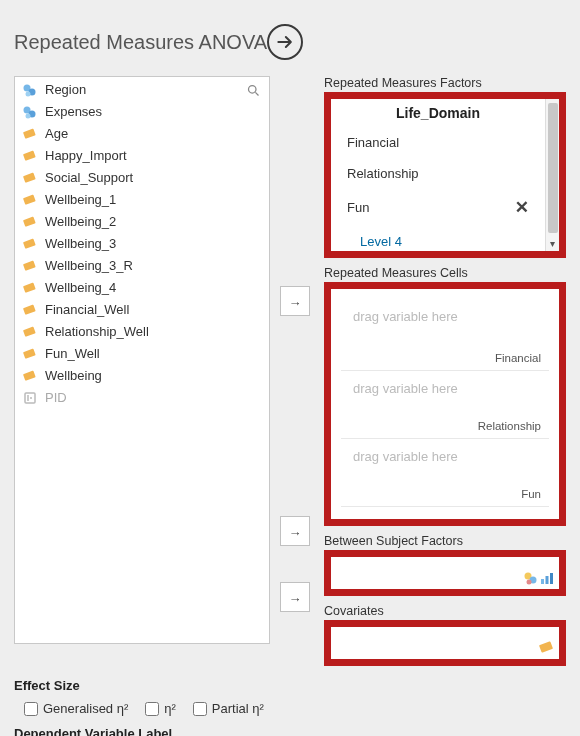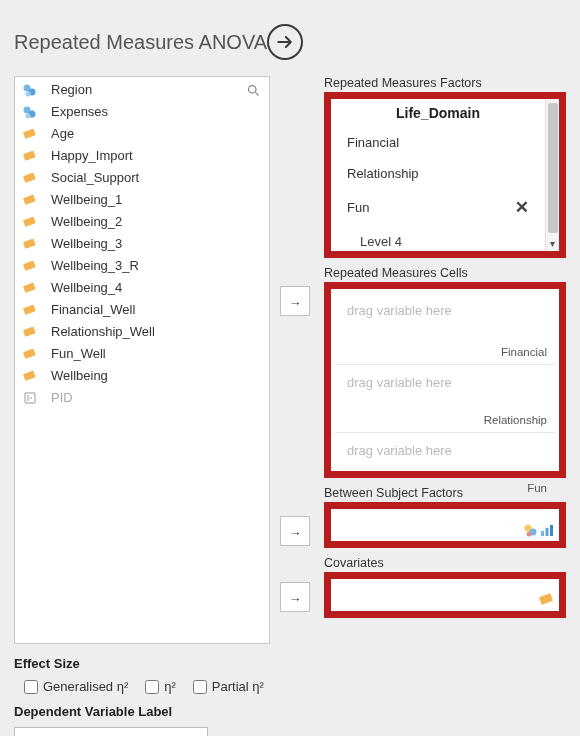--- a/index.html
+++ b/index.html
@@ -52,21 +52,21 @@
   }
   .search-icon {
     position: absolute;
     top: 6px; right: 8px;
     color: #888;
   }
   .varlist { padding: 2px 0; }
   .varitem {
     display: flex;
     align-items: center;
-    gap: 14px;
+    gap: 8px;
     padding: 2px 8px;
     font-size: 13px;
     color: #333;
     line-height: 18px;
   }
   .ico { width: 14px; height: 14px; display: inline-flex; align-items: center; justify-content: center; }
   .mid {
     width: 34px;
     display: flex;
     flex-direction: column;
@@ -111,28 +111,28 @@
     color: #222;
   }
   .rmf-level {
     padding: 8px 16px;
     font-size: 13px;
     color: #333;
     display: flex;
     justify-content: space-between;
     align-items: center;
   }
-  .rmf-level.placeholder { color: #404040; padding-left: 29px; }
+  .rmf-level.placeholder { color: #0369a1; padding-left: 29px; }
   .close-x { color: #444; font-weight: 700; font-size: 17px; cursor: pointer; }
   .rm-scroll { position: absolute; top:0; right:0; bottom:0; width:14px; background:#f4f4f4; border-left:1px solid #ddd; display:flex; flex-direction:column; align-items:center; justify-content:space-between;}
   .rm-scroll .thumb { width:10px; height:130px; background:#c8c8c8; border-radius:2px; margin-top:4px;}
   .rm-scroll .tri { font-size:10px; color:#555; margin-bottom:2px;}
   .cells {
-    height: 196px;
-    padding: 4px;
+    height: 244px;
+    padding: 10px;
   }
   .cell {
     border-bottom: 1px solid #e8e8e8;
     padding: 10px 12px 4px 12px;
     height: 68px;
     position: relative;
   }
   .cell.first { height: 72px; }
   .cell .drag { color: #bbb; font-size: 13px; }
   .cell .lbl { position: absolute; right: 8px; bottom: 6px; color: #555; font-size: 11.5px; }

